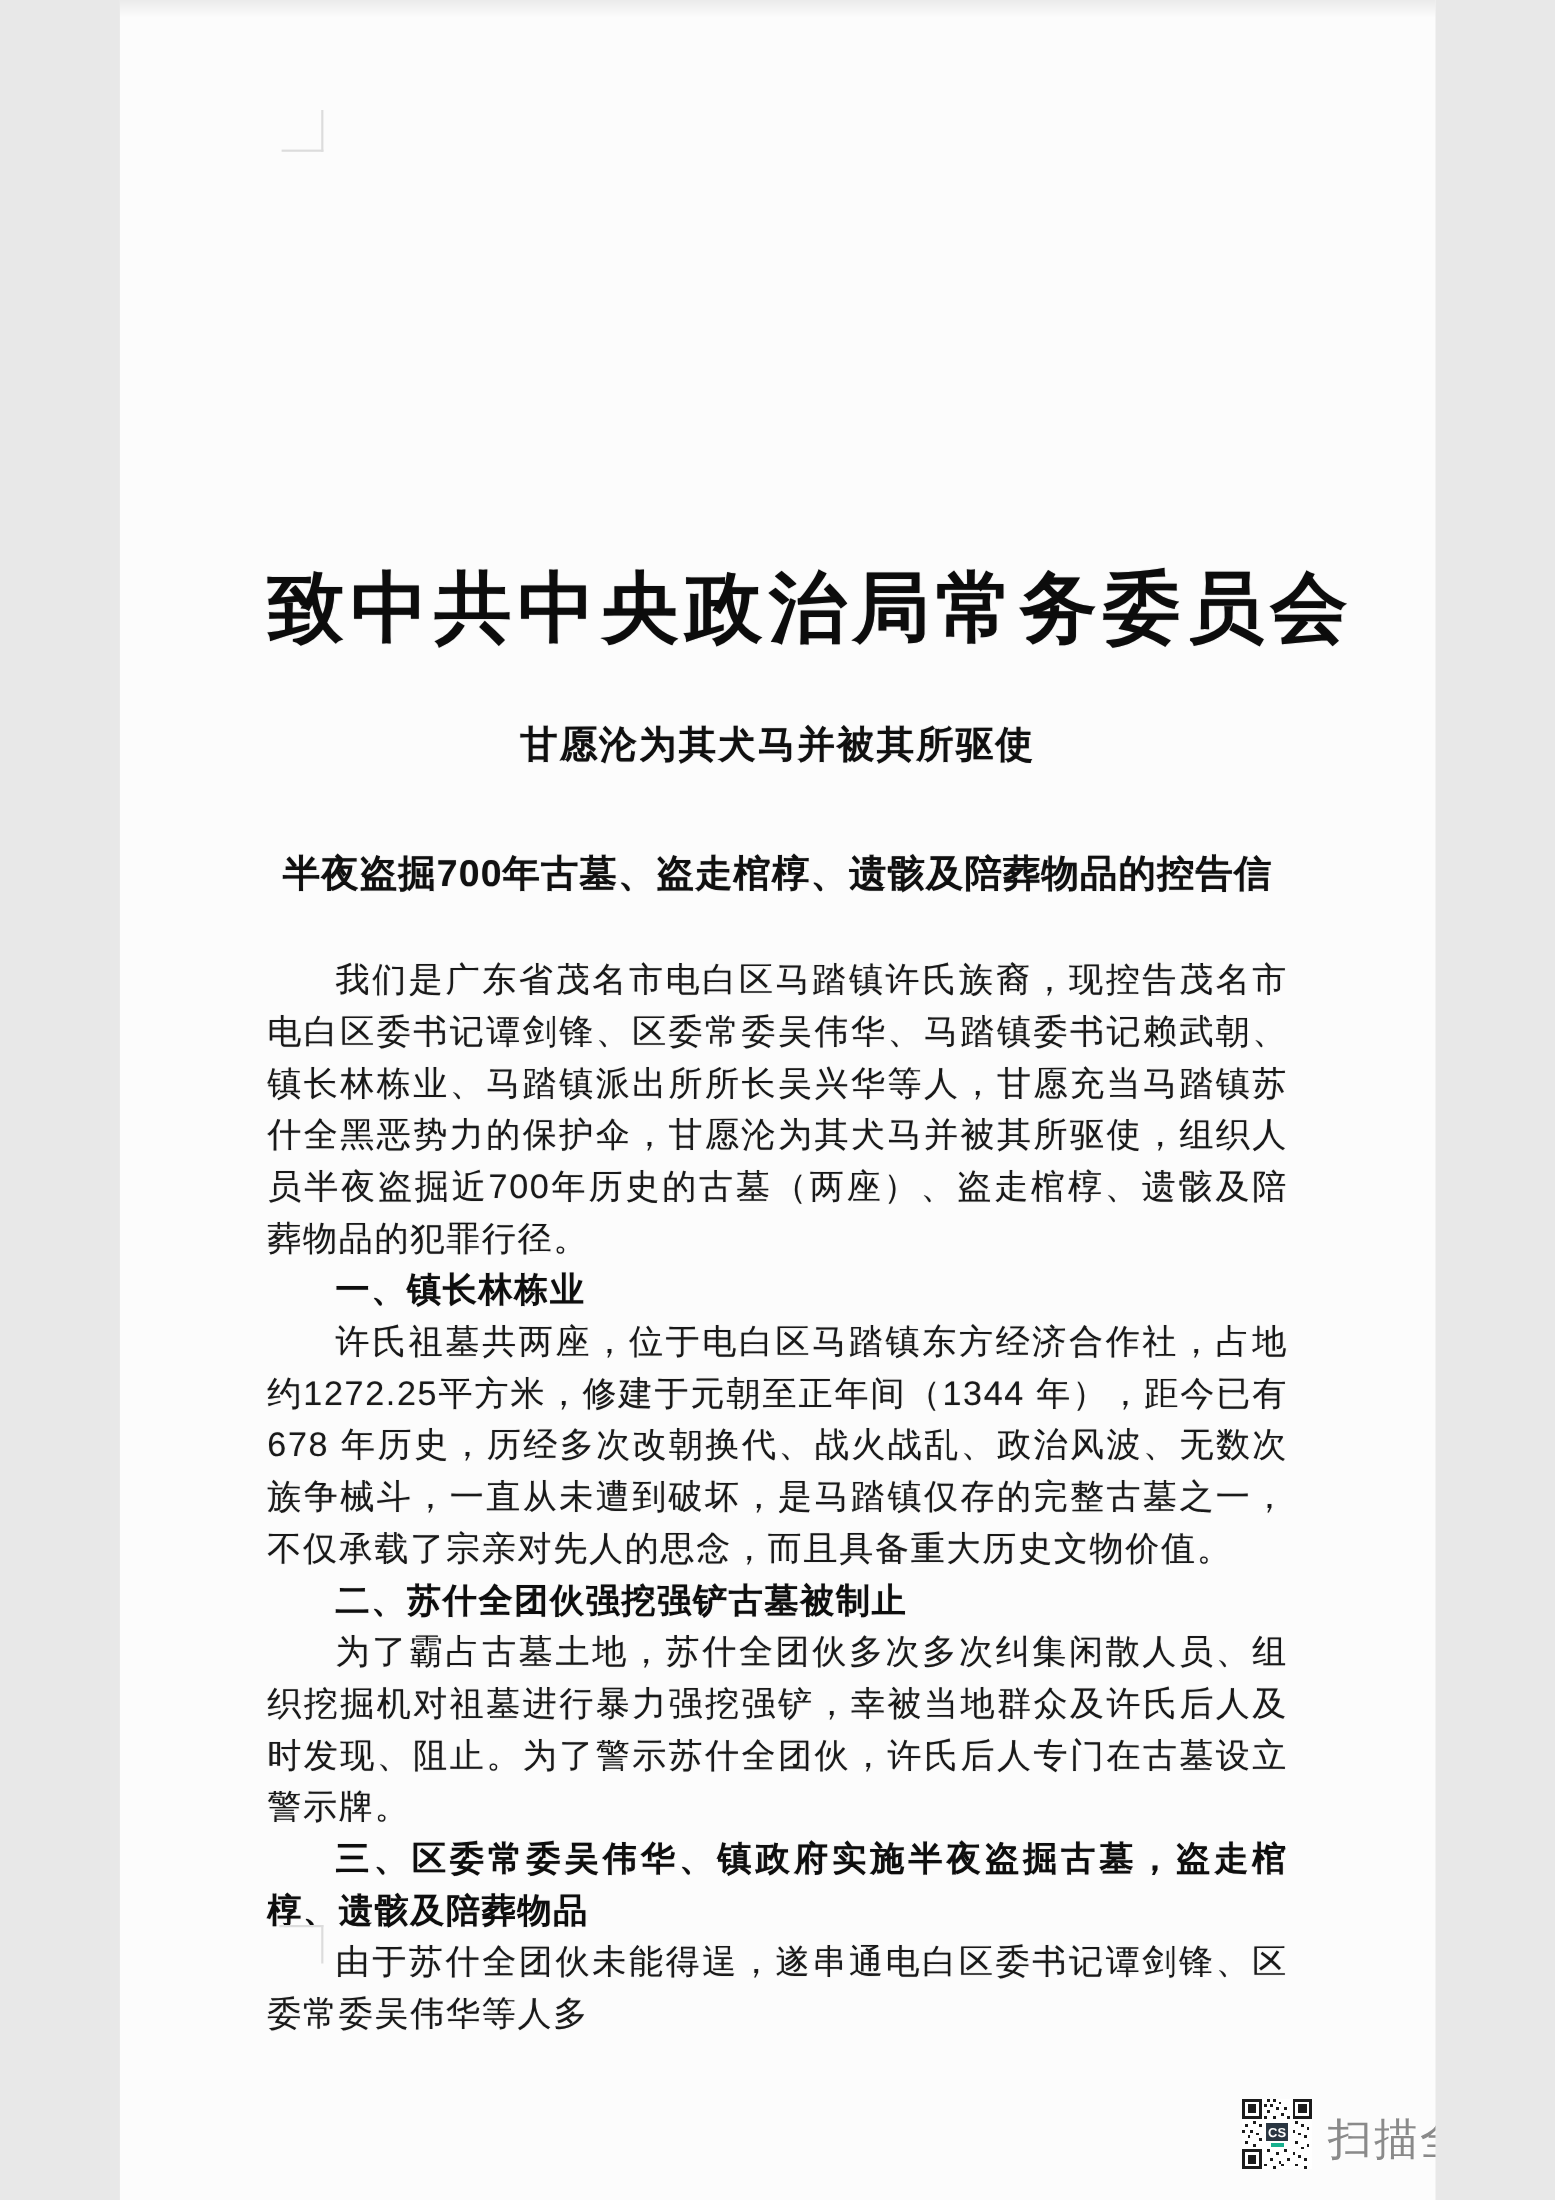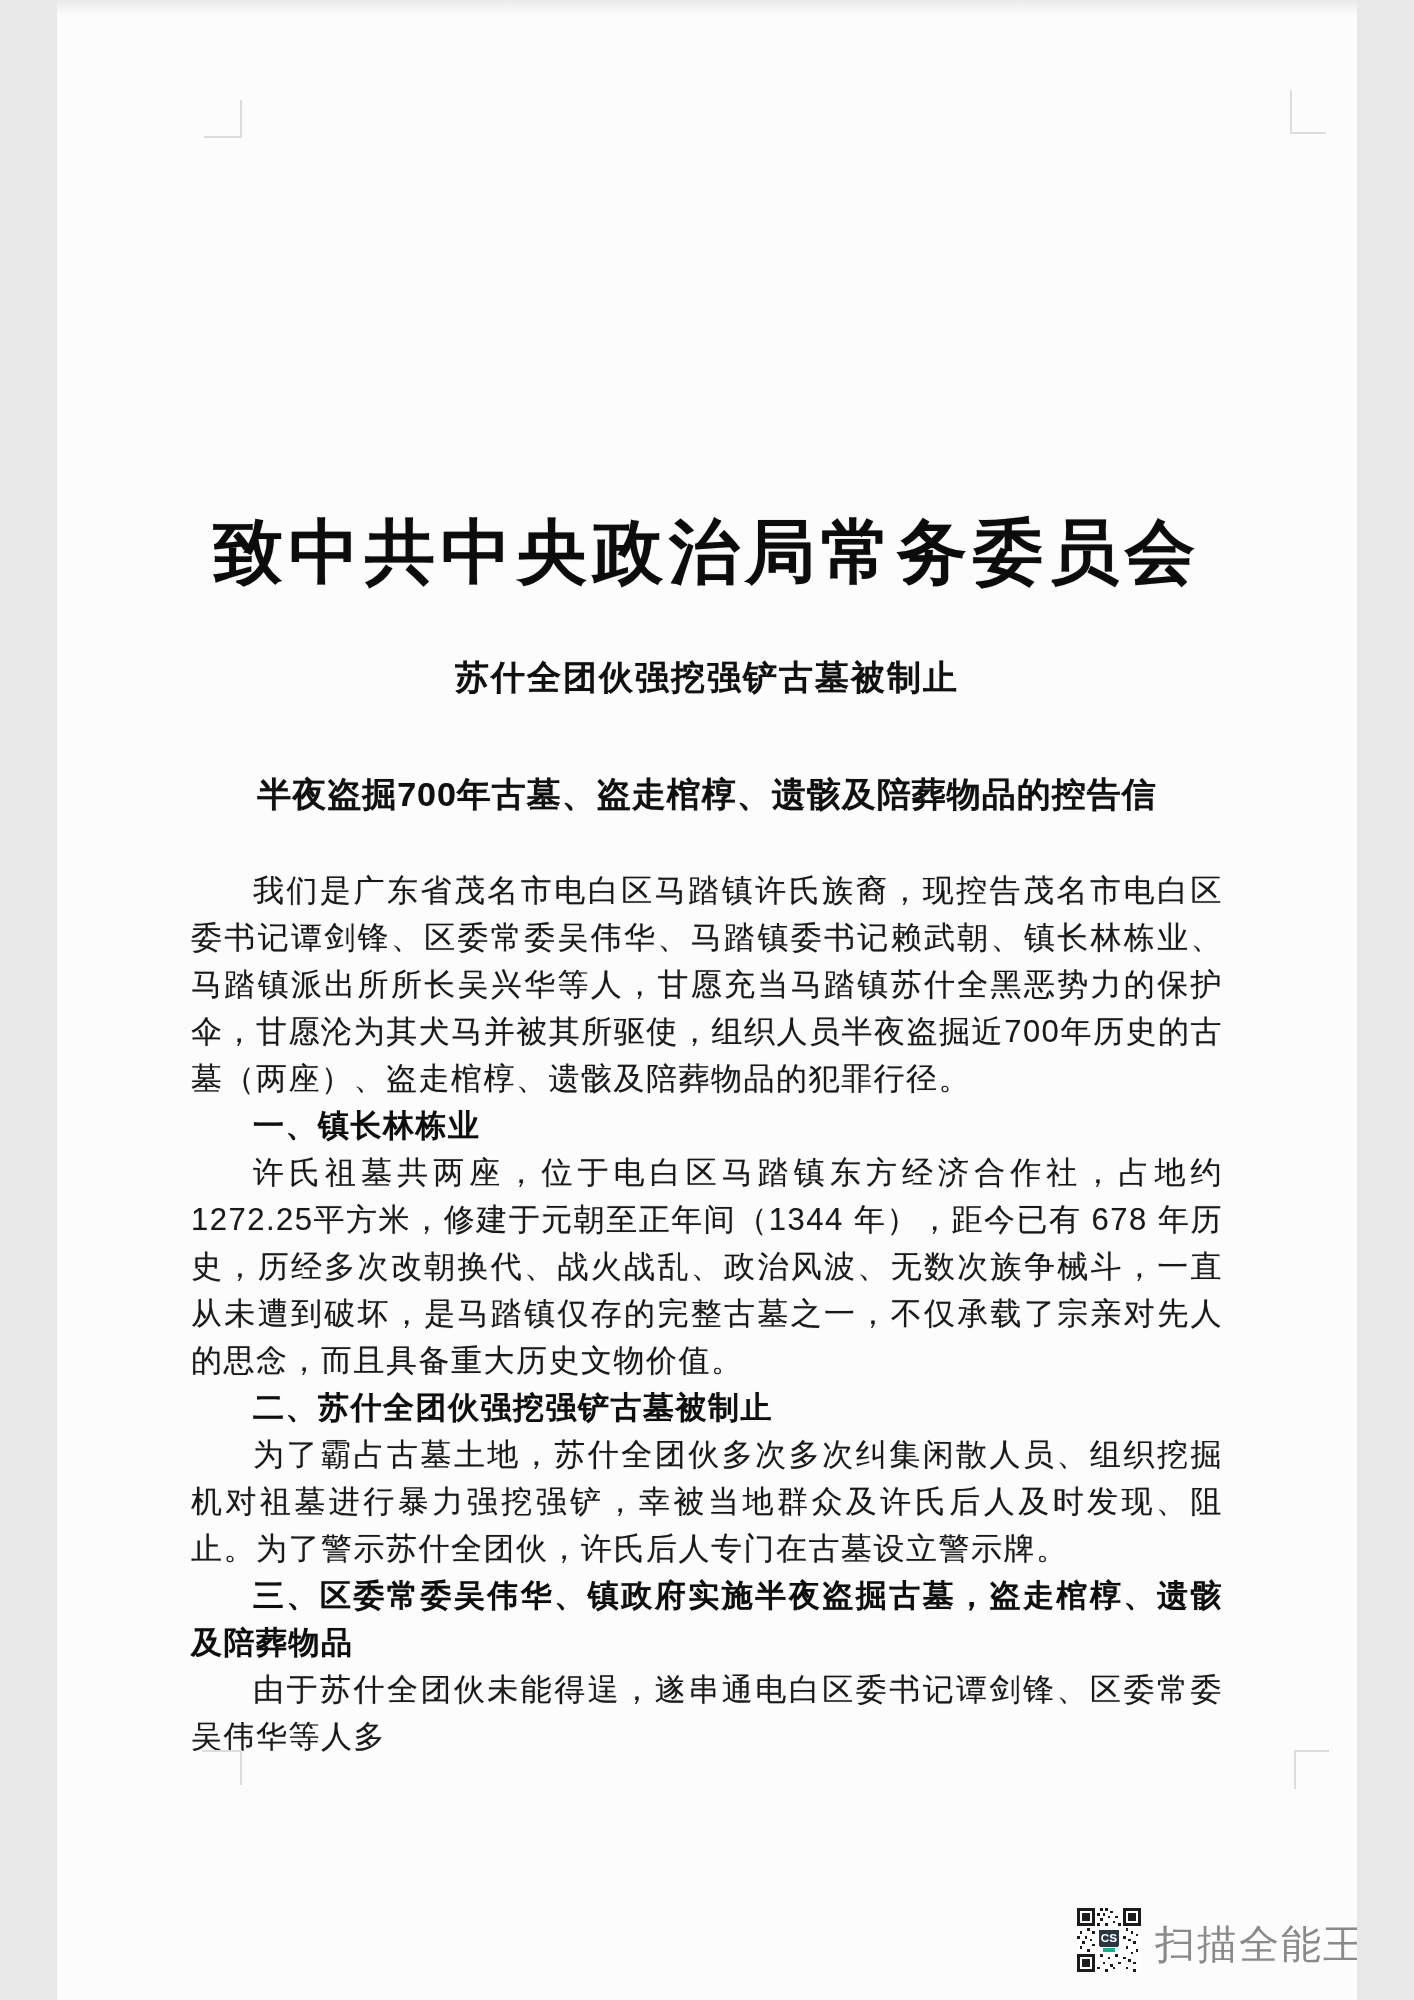--- a/index.html
+++ b/index.html
@@ -1,18 +1,18 @@
 <!DOCTYPE html>
 <html><head>
 <meta charset="utf-8">
 <style>
   html, body { margin: 0; padding: 0; background: #e8e8e8; }
   .page {
     position: relative;
-    width: 1300px;
+    width: 1196px;
     height: 2000px;
     margin: 0 auto;
     background: #fcfcfc;
     overflow: hidden;
     font-family: "Liberation Sans", sans-serif;
     color: #161616;
   }
   
   .page::before {
     content: "";
@@ -98,21 +98,21 @@
 
 <div class="page">
 
   <div class="crop-mark tl"></div>
   <div class="crop-mark tr"></div>
   <div class="crop-mark bl"></div>
   <div class="crop-mark br"></div>
 
   <div class="doc">
     <h1 class="doc-title">致中共中央政治局常务委员会</h1>
-    <h2 class="doc-subtitle">苏什全团伙强挖强铲古墓被制止</h2>
+    <h2 class="doc-subtitle">甘愿沦为其犬马并被其所驱使</h2>
     <h3 class="doc-subject">半夜盗掘700年古墓、盗走棺椁、遗骸及陪葬物品的控告信</h3>
 
     <div class="body-text">
       <p class="body-para">我们是广东省茂名市电白区马踏镇许氏族裔，现控告茂名市电白区委书记谭剑锋、区委常委吴伟华、马踏镇委书记赖武朝、镇长林栋业、马踏镇派出所所长吴兴华等人，甘愿充当马踏镇苏什全黑恶势力的保护伞，甘愿沦为其犬马并被其所驱使，组织人员半夜盗掘近700年历史的古墓（两座）、盗走棺椁、遗骸及陪葬物品的犯罪行径。</p>
       <p class="sec-heading">一、镇长林栋业</p>
       <p class="body-para">许氏祖墓共两座，位于电白区马踏镇东方经济合作社，占地约1272.25平方米，修建于元朝至正年间（1344 年），距今已有 678 年历史，历经多次改朝换代、战火战乱、政治风波、无数次族争械斗，一直从未遭到破坏，是马踏镇仅存的完整古墓之一，不仅承载了宗亲对先人的思念，而且具备重大历史文物价值。</p>
       <p class="sec-heading">二、苏什全团伙强挖强铲古墓被制止</p>
       <p class="body-para">为了霸占古墓土地，苏什全团伙多次多次纠集闲散人员、组织挖掘机对祖墓进行暴力强挖强铲，幸被当地群众及许氏后人及时发现、阻止。为了警示苏什全团伙，许氏后人专门在古墓设立警示牌。</p>
       <p class="sec-heading">三、区委常委吴伟华、镇政府实施半夜盗掘古墓，盗走棺椁、遗骸及陪葬物品</p>
       <p class="body-para">由于苏什全团伙未能得逞，遂串通电白区委书记谭剑锋、区委常委吴伟华等人多</p>

